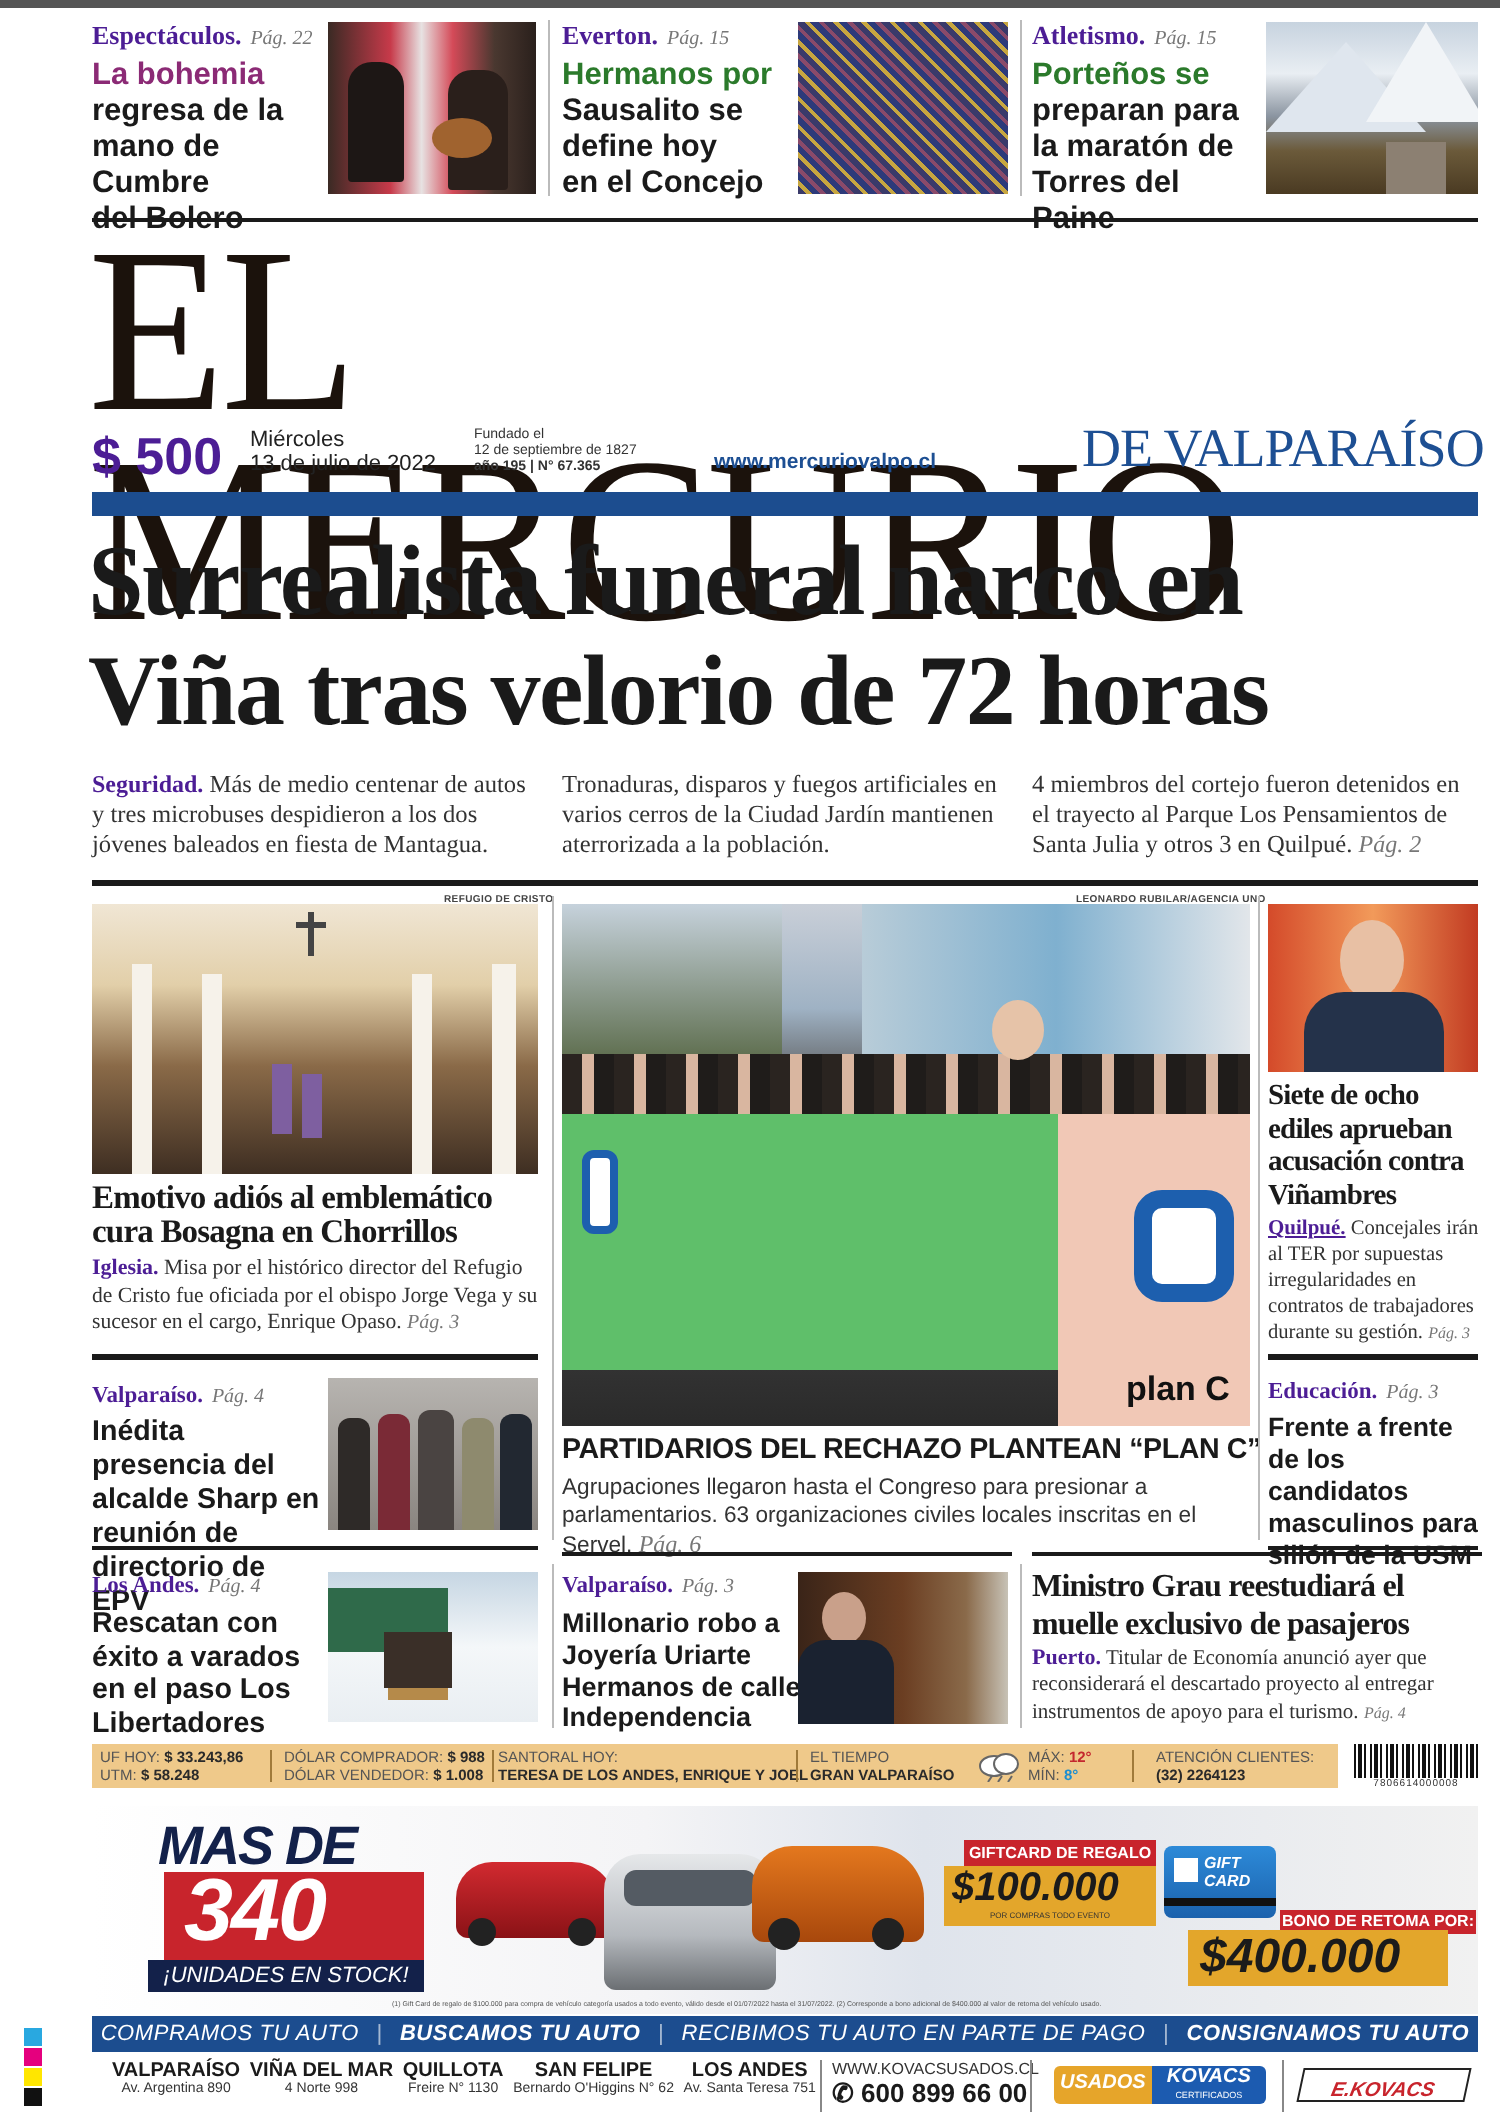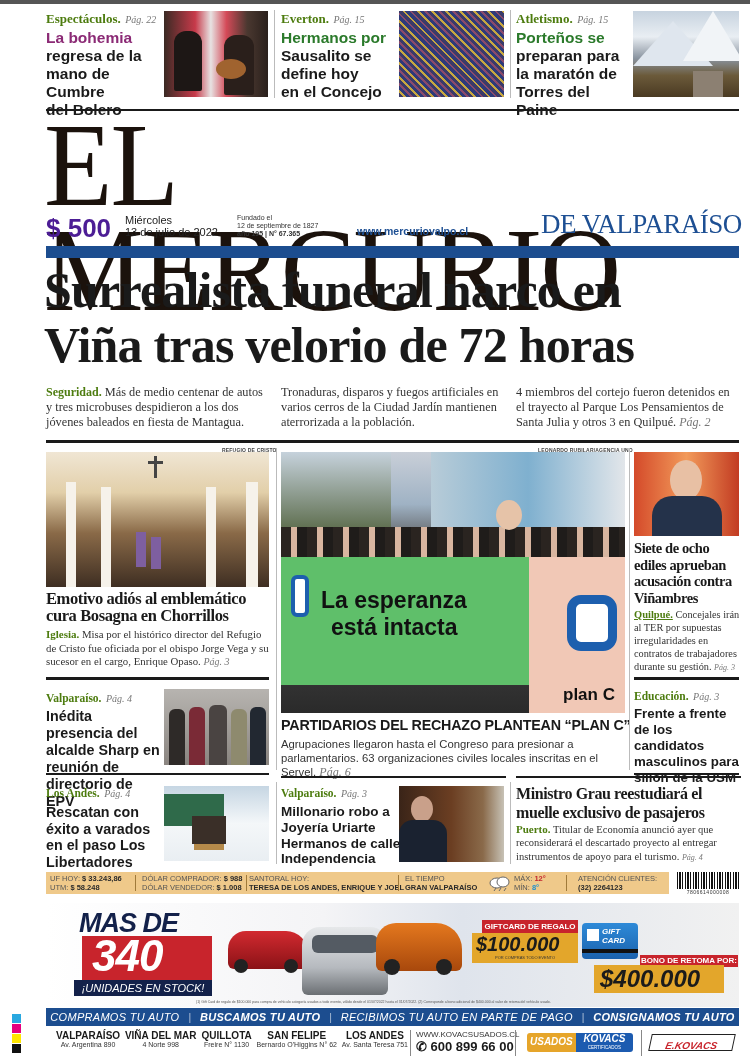--- a/index.html
+++ b/index.html
@@ -1,20 +1,20 @@
 <!DOCTYPE html>
 <html><head>
 <meta charset="utf-8">
 <style>
   * { box-sizing: border-box; margin: 0; padding: 0; }
   html, body { width: 750px; height: 1061px; overflow: hidden; background: #fff; }
   body { position: relative; font-family: "Liberation Sans", sans-serif; color: #1a1a1a; }
   .abs { position: absolute; }
   .sans { font-family: "Liberation Sans", "DejaVu Sans", sans-serif; }
-  .kicker { font-family: "Liberation Serif", serif; font-weight: bold; color: #4d7c0f; font-size: 13px; }
+  .kicker { font-family: "Liberation Serif", serif; font-weight: bold; color: #4c1d95; font-size: 13px; }
   .pag { font-family: "Liberation Serif", serif; font-style: italic; color: #777; font-size: 10px; font-weight: normal; }
   .img { position: absolute; overflow: hidden; }
   .vline { position: absolute; width: 1px; background: #bbb; }
   .hrule { position: absolute; height: 3px; background: #1a1a1a; }
   .credit { position: absolute; font-size: 5px; color: #444; font-weight: bold; letter-spacing: 0.2px; }
 
   
   .teaser-title { font-family: "Liberation Sans", sans-serif; font-size: 15.5px; line-height: 18px; color: #1a1a1a; font-weight: 600; }
   .teaser-title .hl { display: block; }
   .magenta { color: #8b2a75; }
@@ -157,24 +157,20 @@
 
 <div class="vline" style="left:276px;top:448px;height:322px;"></div>
 <div class="credit" style="left:538px;top:447px;">LEONARDO RUBILAR/AGENCIA UNO</div>
 <div class="img" style="left:281px;top:452px;width:344px;height:261px;background:linear-gradient(180deg,#c9cfd8 0%,#9fb2c4 20%,#5a5a5a 35%,#2a2a2a 100%);">
   <div class="abs" style="left:150px;top:0;width:194px;height:80px;background:linear-gradient(90deg,#b8ccd8,#7fb0cf,#e2e6ea);"></div>
   <div class="abs" style="left:0;top:0;width:110px;height:80px;background:linear-gradient(180deg,#c6d2dc,#5b6b4a);"></div>
   <div class="abs" style="left:0;top:75px;width:344px;height:30px;background:repeating-linear-gradient(90deg,#2a2420 0 10px,#d9b6a0 10px 16px,#1f1c1a 16px 26px);"></div>
   <div class="abs" style="left:215px;top:48px;width:26px;height:30px;background:#e6c3a8;border-radius:50%;"></div>
   <div class="abs" style="left:0;top:105px;width:248px;height:128px;background:#5fbf6a;">
     <div class="abs" style="left:10px;top:18px;width:18px;height:42px;border:4px solid #1d5fae;border-radius:6px;background:#fff;"></div>
-    <div class="abs sans" style="left:40px;top:30px;font-size:23px;font-weight:bold;color:#111;line-height:27px;">
-      <div>La esperanza</div>
-      <div style="padding-left:10px;">está intacta</div>
-    </div>
   </div>
   <div class="abs" style="left:248px;top:105px;width:96px;height:156px;background:#f1c8b6;">
     <div class="abs" style="left:38px;top:38px;width:50px;height:56px;border:9px solid #1d5fae;border-radius:14px;background:#fff;"></div>
     <div class="abs sans" style="left:34px;top:128px;font-size:17px;font-weight:bold;color:#111;">plan C</div>
   </div>
 </div>
 <div class="abs sans" style="left:281px;top:717px;width:350px;font-size:14.3px;font-weight:bold;letter-spacing:-0.2px;color:#1a1a1a;">PARTIDARIOS DEL RECHAZO PLANTEAN “PLAN C”</div>
 <div class="abs sans" style="left:281px;top:737px;width:350px;font-size:11.3px;line-height:14px;color:#333;">
   <span>Agrupaciones llegaron hasta el Congreso para presionar a parlamentarios. 63 organizaciones civiles locales inscritas en el Servel.</span>
   <span class="pag" style="font-size:12px;">Pág. 6</span>

